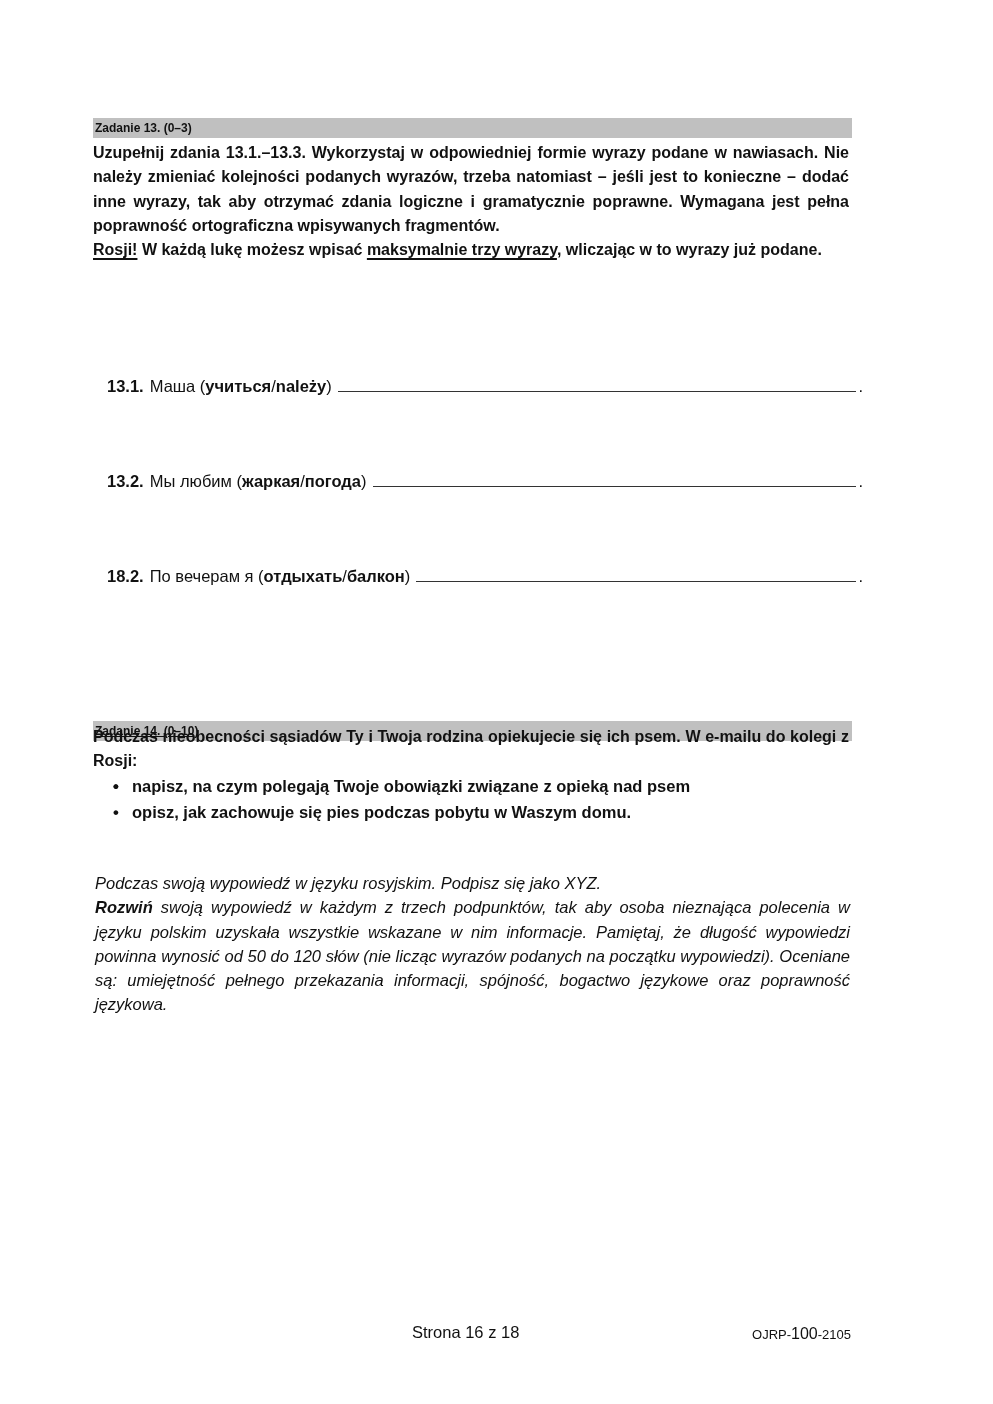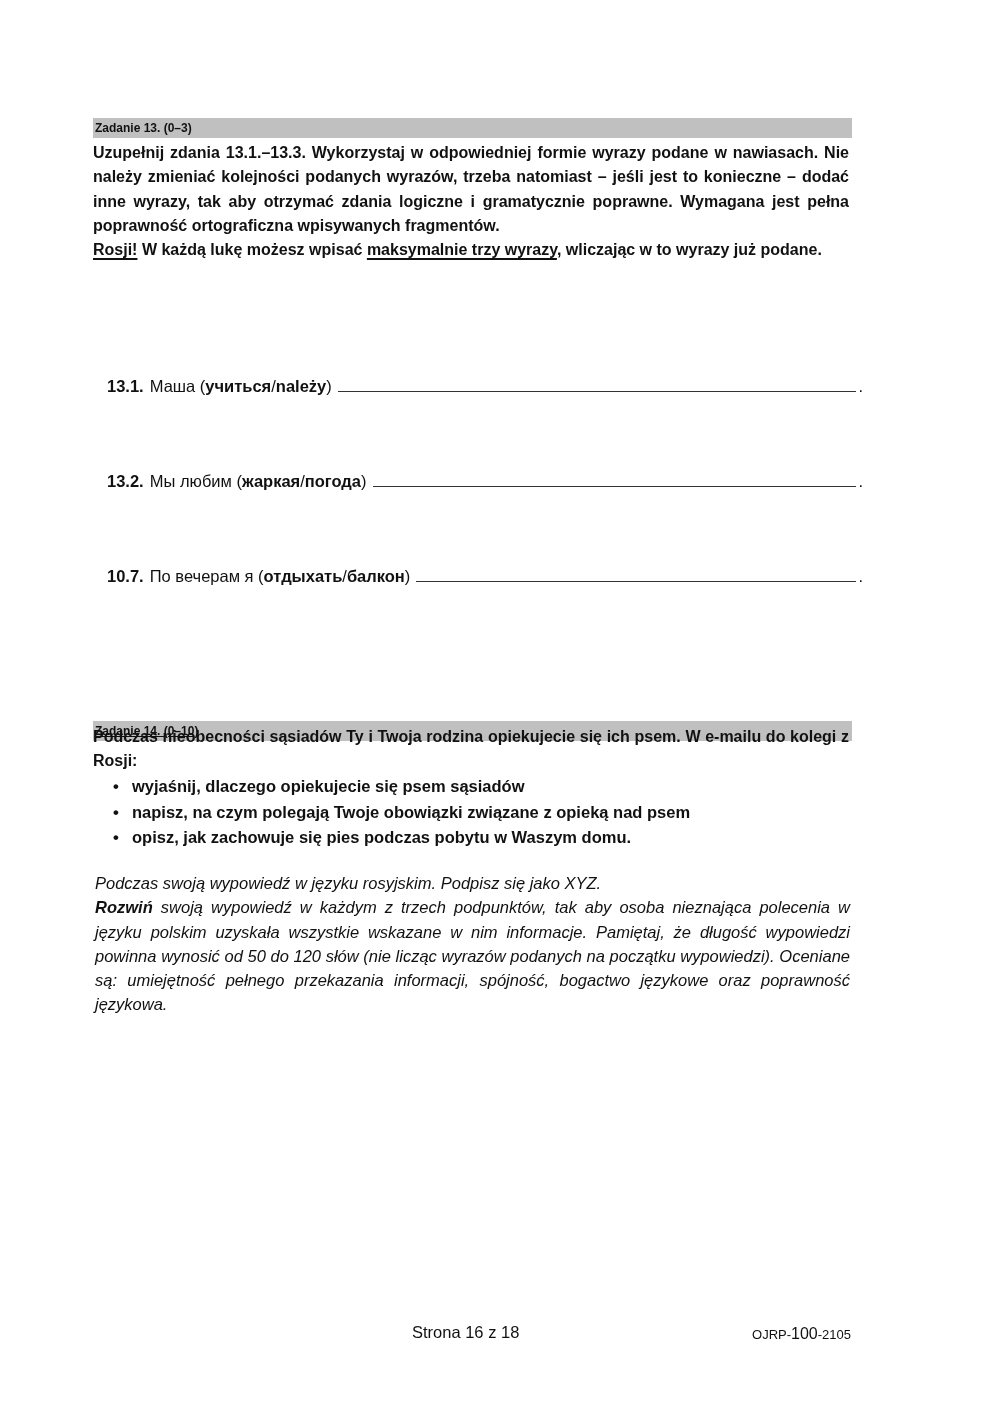--- a/index.html
+++ b/index.html
@@ -73,40 +73,40 @@
     <span>Мы любим (</span>
       <b>жаркая</b>
       <span> / </span>
       <b>погода</b>
       <span>)</span>
     <span class="blank"></span>
     <span class="dot">.</span>
   </div>
 
   <div class="item" style="top:564px;">
-    <span class="num">10.7.</span>
+    <span class="num">18.2.</span>
     <span>По вечерам я (</span>
       <b>отдыхать</b>
       <span> / </span>
       <b>балкон</b>
       <span>)</span>
     <span class="blank"></span>
     <span class="dot">.</span>
   </div>
 
   <div class="task-header" style="top:721px;text-decoration:underline;">
     <span>Zadanie 14. (0–10)</span>
   </div>
 
   <div class="para" style="top:725px;">
     <span>Podczas nieobecności sąsiadów Ty i Twoja rodzina opiekujecie się ich psem. W e-mailu do kolegi z Rosji:</span>
   </div>
 
   <ul class="bullets" style="top:774px;">
-    <li><span class="bul">•</span><span>wyjaśnij, dlaczego opiekujecie się psem sąsiadów</span></li>
+    <li><span class="bul">•</span></li>
     <li><span class="bul">•</span><span>napisz, na czym polegają Twoje obowiązki związane z opieką nad psem</span></li>
     <li><span class="bul">•</span><span>opisz, jak zachowuje się pies podczas pobytu w Waszym domu.</span></li>
   </ul>
 
   <div class="ital" style="top:871px;">
     <span>Podczas swoją wypowiedź w języku rosyjskim. Podpisz się jako XYZ.</span><br>
     <b>Rozwiń</b><span> swoją wypowiedź w każdym z trzech podpunktów, tak aby osoba nieznająca polecenia w języku polskim uzyskała wszystkie wskazane w nim informacje. Pamiętaj, że długość wypowiedzi powinna wynosić od 50 do 120 słów (nie licząc wyrazów podanych na początku wypowiedzi). Oceniane są: umiejętność pełnego przekazania informacji, spójność, bogactwo językowe oraz poprawność językowa.</span>
   </div>
 </div>
 

